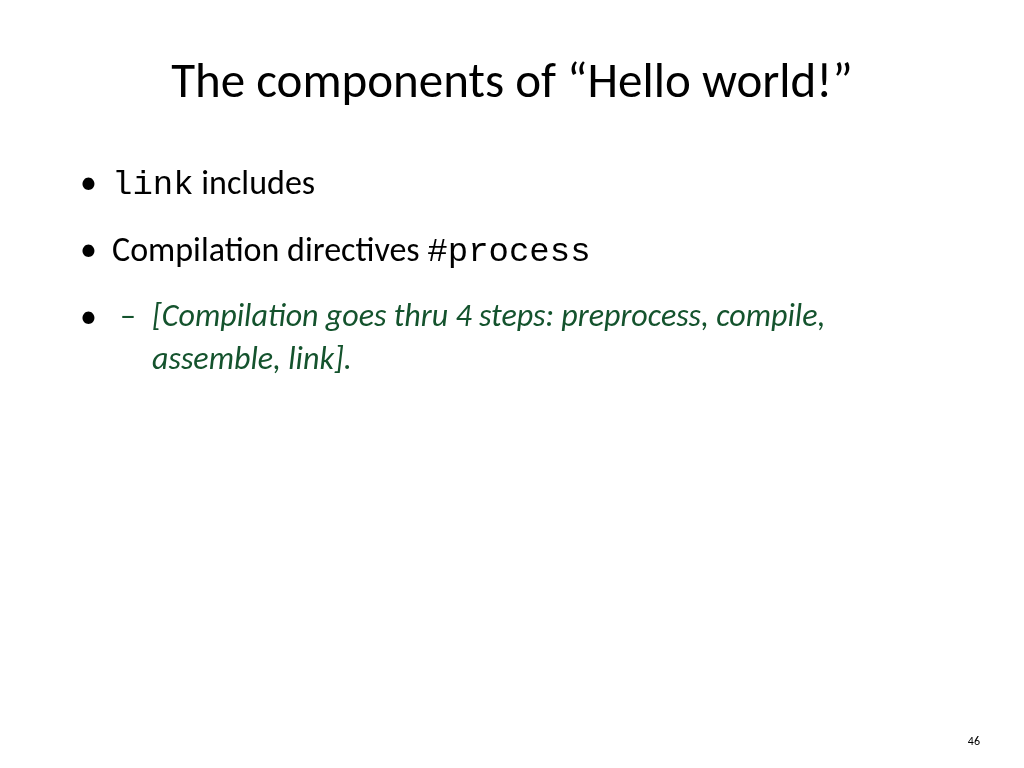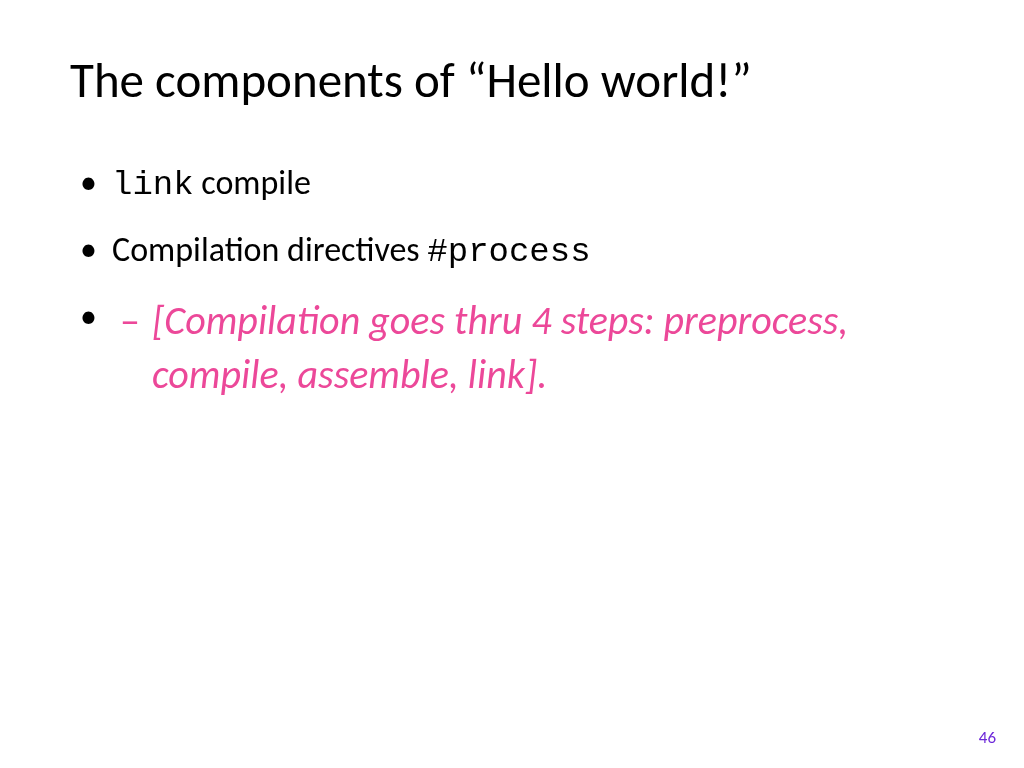--- a/index.html
+++ b/index.html
@@ -15,20 +15,21 @@
   .slide {
     position: relative;
     width: 1024px;
     height: 768px;
     box-sizing: border-box;
     padding: 50px 70px 40px 70px;
   }
   .title {
     font-size: 49px;
     font-weight: 400;
+    text-align: center;
     margin: 0 0 50px 0;
     letter-spacing: 0px;
   }
   ul.level1 {
     list-style: none;
     padding: 0;
     margin: 0;
   }
   ul.level1 > li {
     position: relative;
@@ -44,59 +45,59 @@
     top: 0;
     font-size: 34px;
   }
   ul.level2 {
     list-style: none;
     padding: 0;
     margin: 10px 0 0 0;
   }
   ul.level2 > li {
     position: relative;
-    font-size: 40px;
+    font-size: 32px;
     line-height: 1.35;
     padding-left: 40px;
-    color: #ec4899;
+    color: #14532d;
     font-style: italic;
   }
   ul.level2 > li::before {
     content: "–";
     position: absolute;
     left: 8px;
     top: 0;
     font-style: normal;
   }
   .mono {
     font-family: "Courier New", Courier, monospace;
   }
   .code-blue {
     font-family: "Courier New", Courier, monospace;
     color: #3366ff;
   }
   .slide-number {
     position: absolute;
-    right: 28px;
+    right: 44px;
     bottom: 20px;
-    font-size: 17px;
-    color: #6d28d9;
+    font-size: 12px;
+    color: #000000;
   }
 </style>
 </head>
 <body>
 
 <div class="slide">
   <h1 class="title">The components of “Hello world!”</h1>
 
   <ul class="level1">
 
 
     <li>
-      <span class="mono">link</span><span> compile</span>
+      <span class="mono">link</span><span> includes</span>
     </li>
 
     <li>
       <span>Compilation directives  </span><span class="mono">#process</span>
     </li>
 
     <li>
       <ul class="level2">
         <li>
           <span>[Compilation goes thru 4 steps: preprocess, compile, assemble, link].</span>

